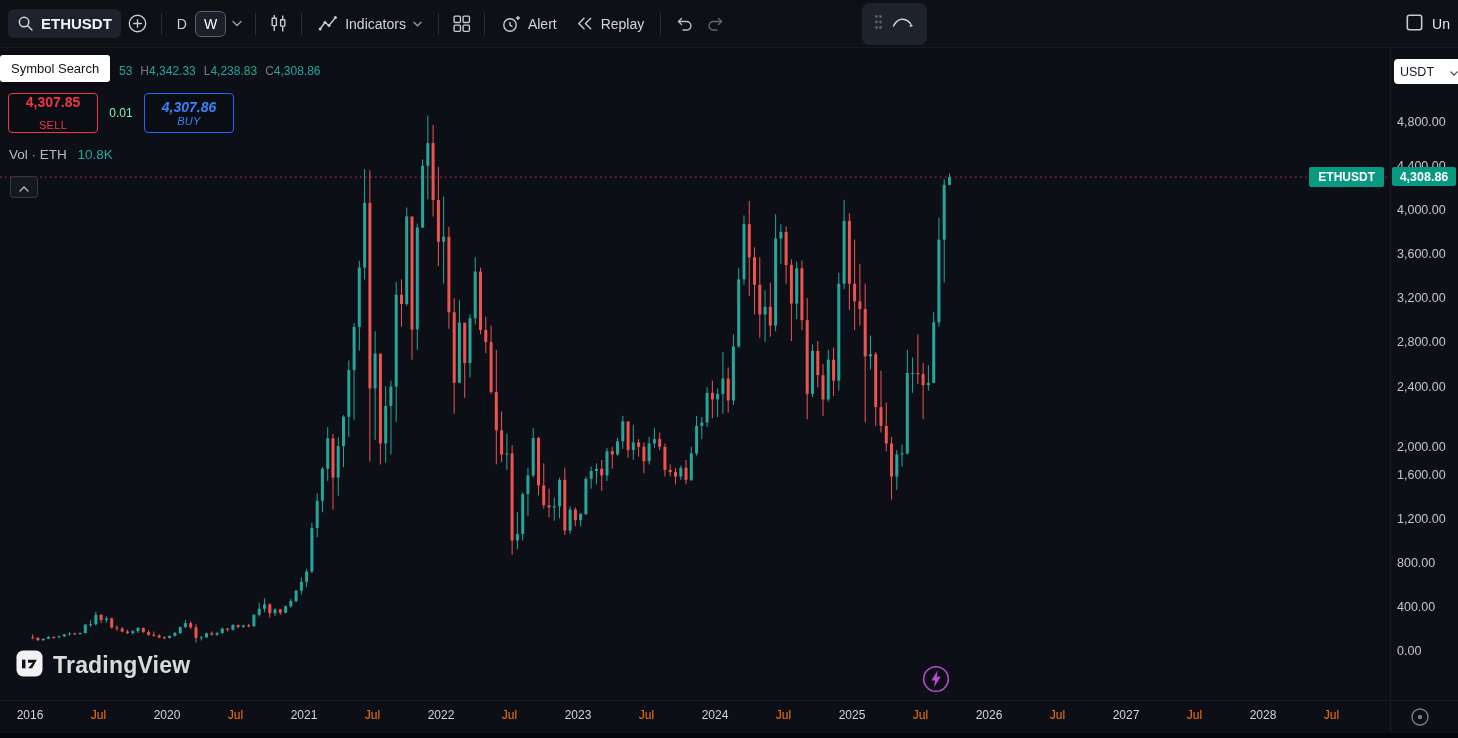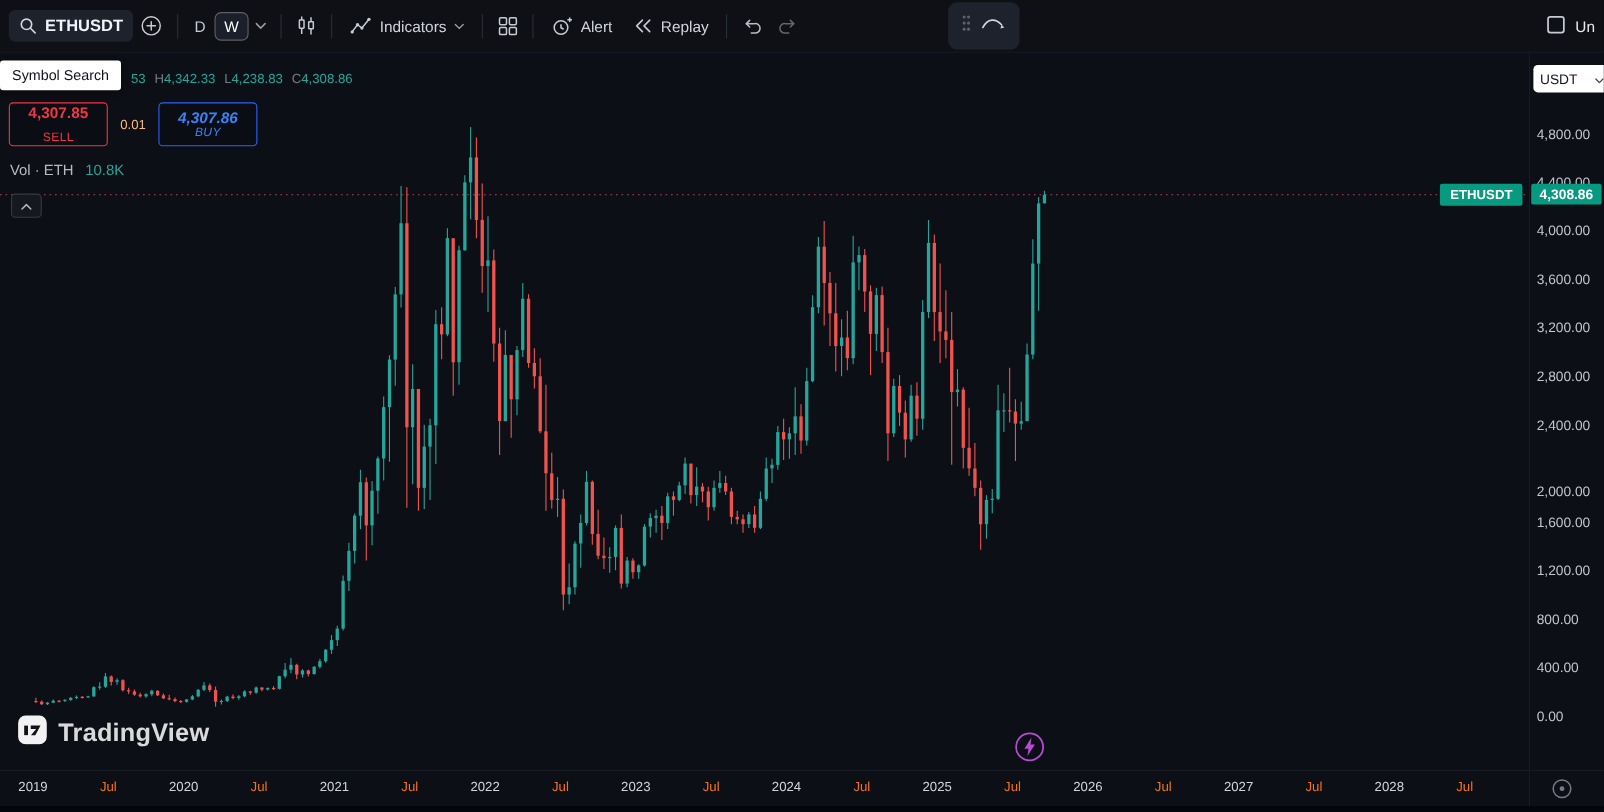--- a/index.html
+++ b/index.html
@@ -41,21 +41,21 @@
   .ohlc .lbl{color:#787b86;margin-left:8px;}
   .ohlc .val{color:#26a69a;}
   
   .order-panel{position:absolute;left:8px;top:45px;display:flex;align-items:center;z-index:10;}
   .order-box{width:88px;height:38px;border-radius:4px;display:flex;flex-direction:column;
     align-items:center;justify-content:center;line-height:1.15;cursor:pointer;background:rgba(10,12,18,.55);}
   .sell-box{border:1px solid #f23645;color:#f23645;justify-content:space-between;}
   .buy-box{border:1px solid #2962ff;color:#3b82f6;font-style:italic;}
   .order-price{font-size:14px;font-weight:bold;}
   .order-side{font-size:11px;letter-spacing:.3px;}
-  .spread{width:46px;text-align:center;font-size:12px;color:#fdba74;}
+  .spread{width:46px;text-align:center;font-size:12px;color:#86efac;}
   
   .vol-legend{position:absolute;left:9px;top:99px;font-size:13.5px;z-index:10;white-space:nowrap;}
   .vol-legend .vlbl{color:#b7bac4;}
   .vol-legend .vval{color:#26a69a;margin-left:7px;}
   
   .collapse-btn{position:absolute;left:10px;top:128px;width:26px;height:20px;border:1px solid #363a45;
     background:#15181f;border-radius:4px;display:flex;align-items:center;justify-content:center;
     cursor:pointer;z-index:10;}
   
   .watermark{position:absolute;left:16px;top:602px;display:flex;align-items:center;gap:10px;
@@ -684,21 +684,21 @@
       <div class="price-tick" style="top: 551.917px;">400.00</div>
       <div class="price-tick" style="top: 596px;">0.00</div>
     </div>
   <div class="price-tag" id="price-tag" style="top: 119.128px;">
     <span>4,308.86</span>
   </div>
 </div>
 
 <div id="time-axis">
   <div id="time-labels">
-      <span class="time-label year" style="left: 30px;">2019</span>
+      <span class="time-label year" style="left: 30px;">2016</span>
       <span class="time-label" style="left: 98.5px;">Jul</span>
       <span class="time-label year" style="left: 167px;">2020</span>
       <span class="time-label" style="left: 235.5px;">Jul</span>
       <span class="time-label year" style="left: 304px;">2021</span>
       <span class="time-label" style="left: 372.5px;">Jul</span>
       <span class="time-label year" style="left: 441px;">2022</span>
       <span class="time-label" style="left: 509.5px;">Jul</span>
       <span class="time-label year" style="left: 578px;">2023</span>
       <span class="time-label" style="left: 646.5px;">Jul</span>
       <span class="time-label year" style="left: 715px;">2024</span>

